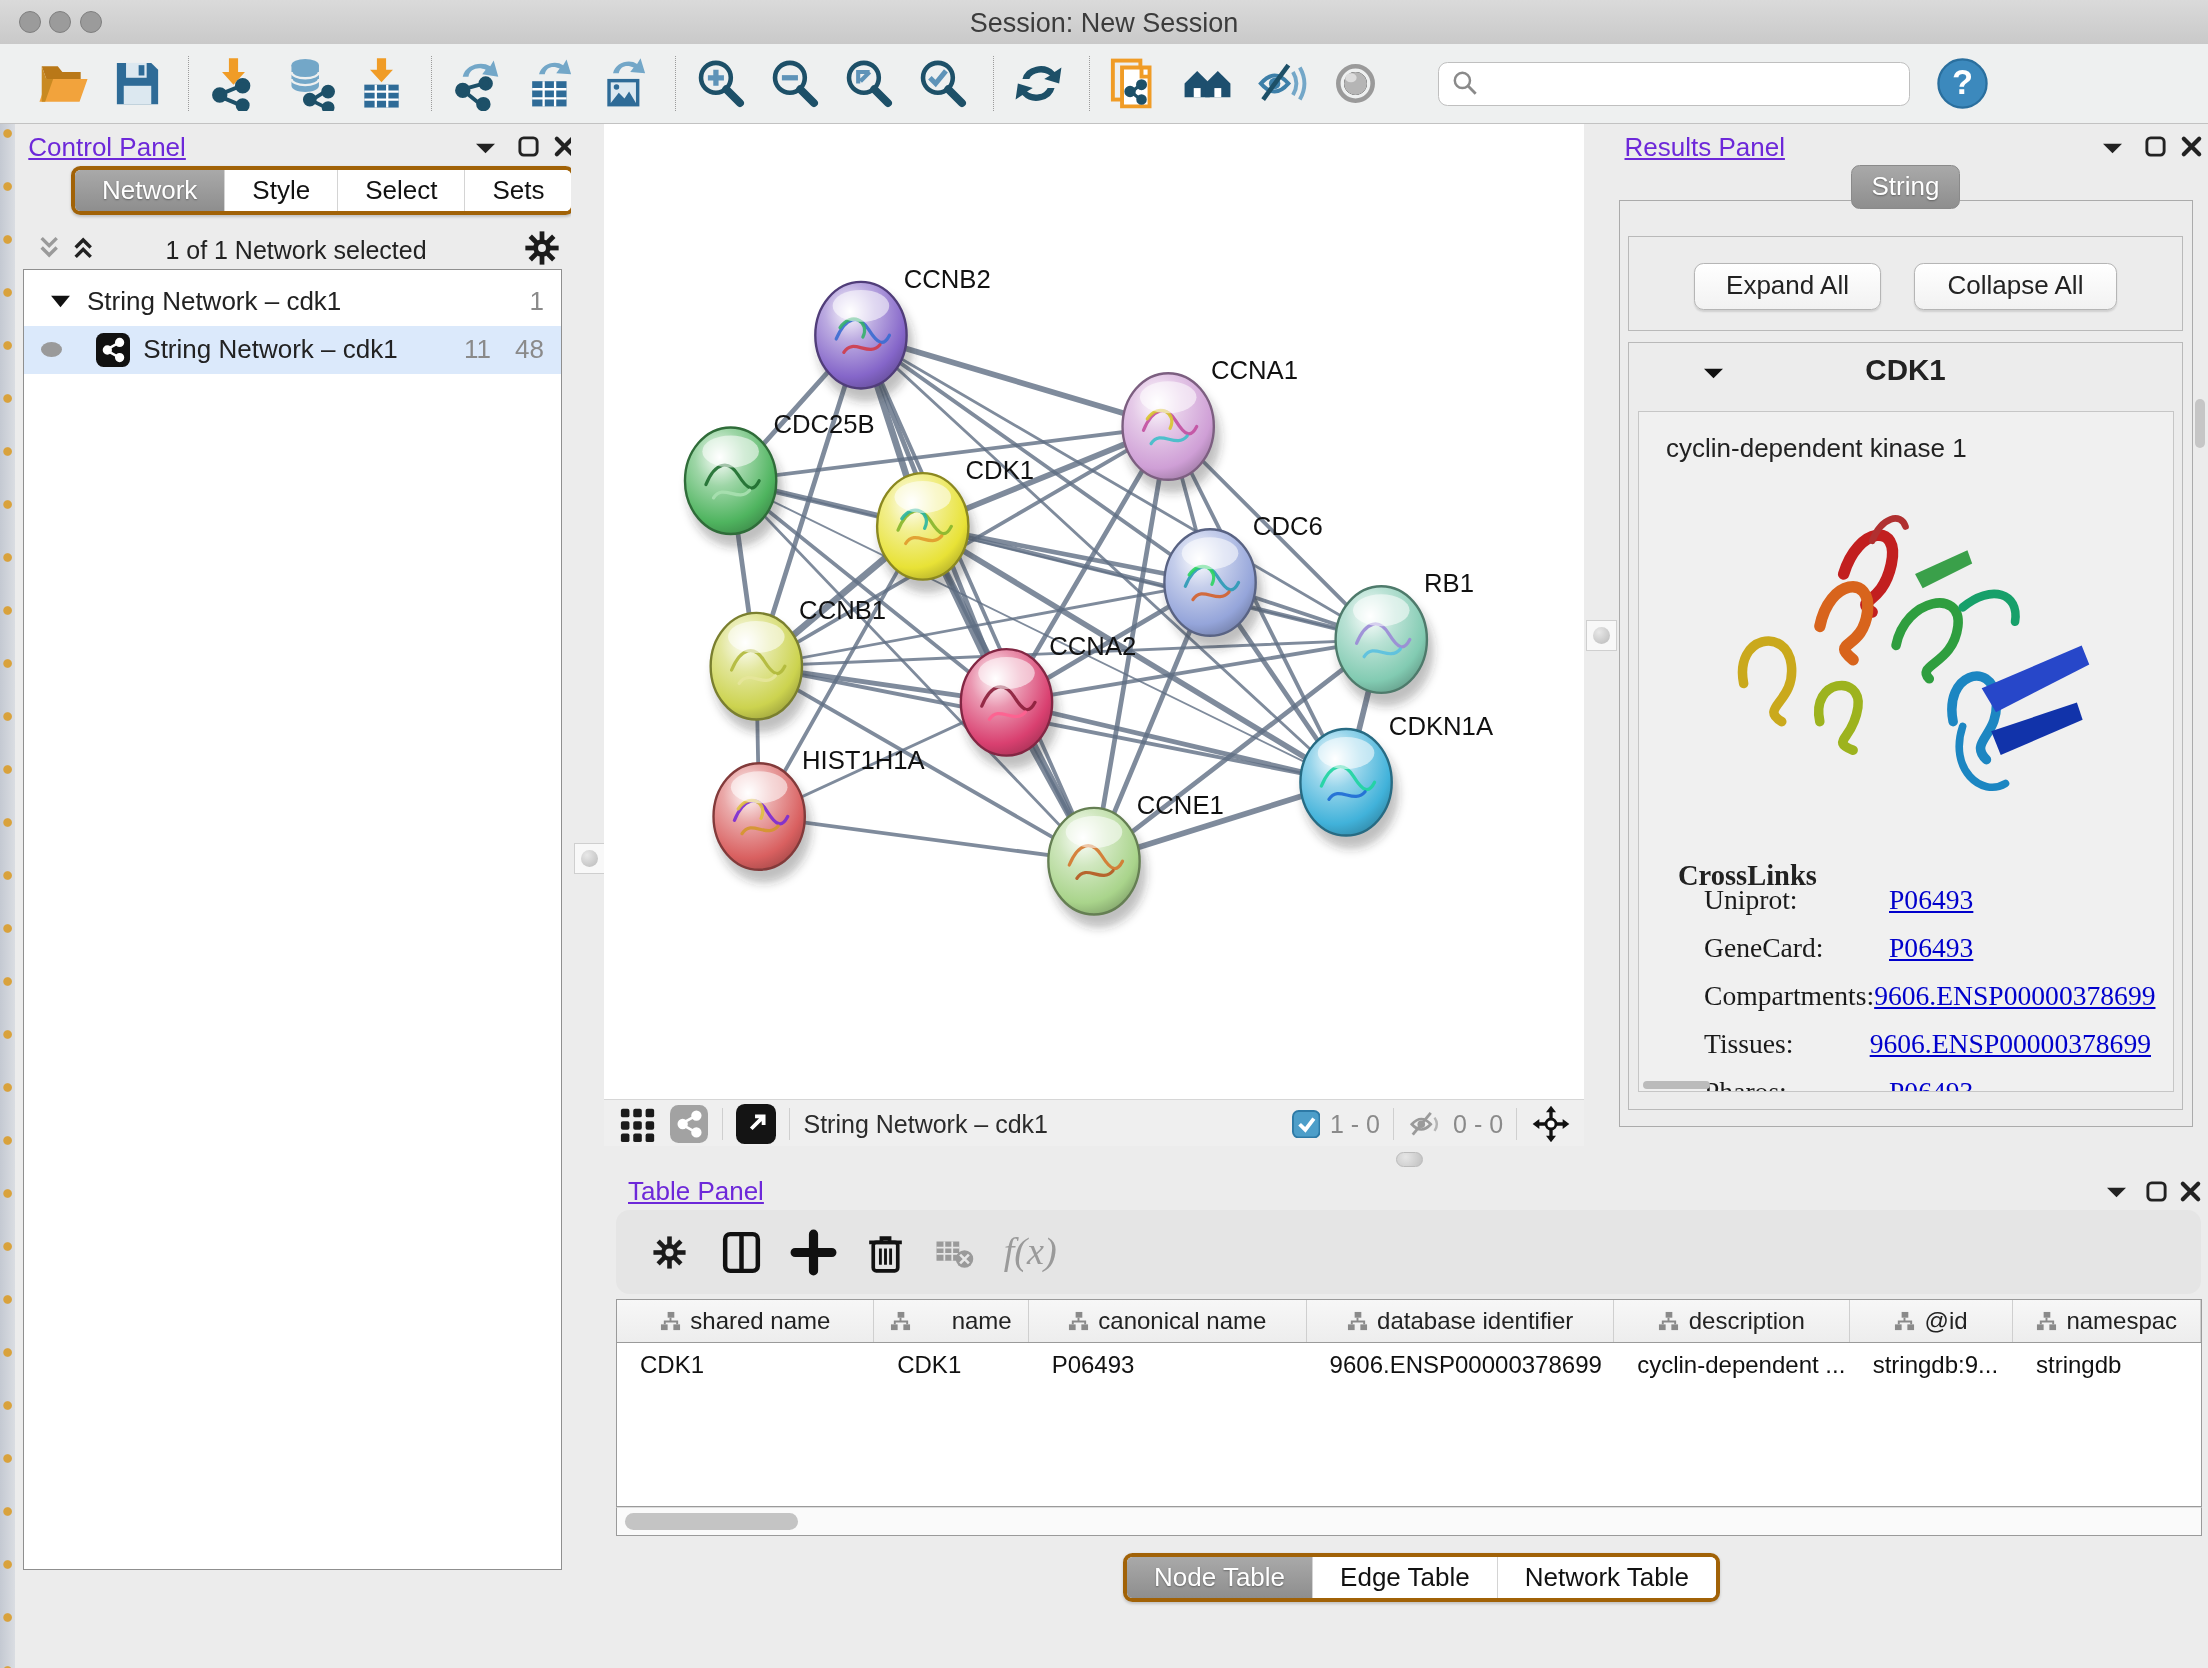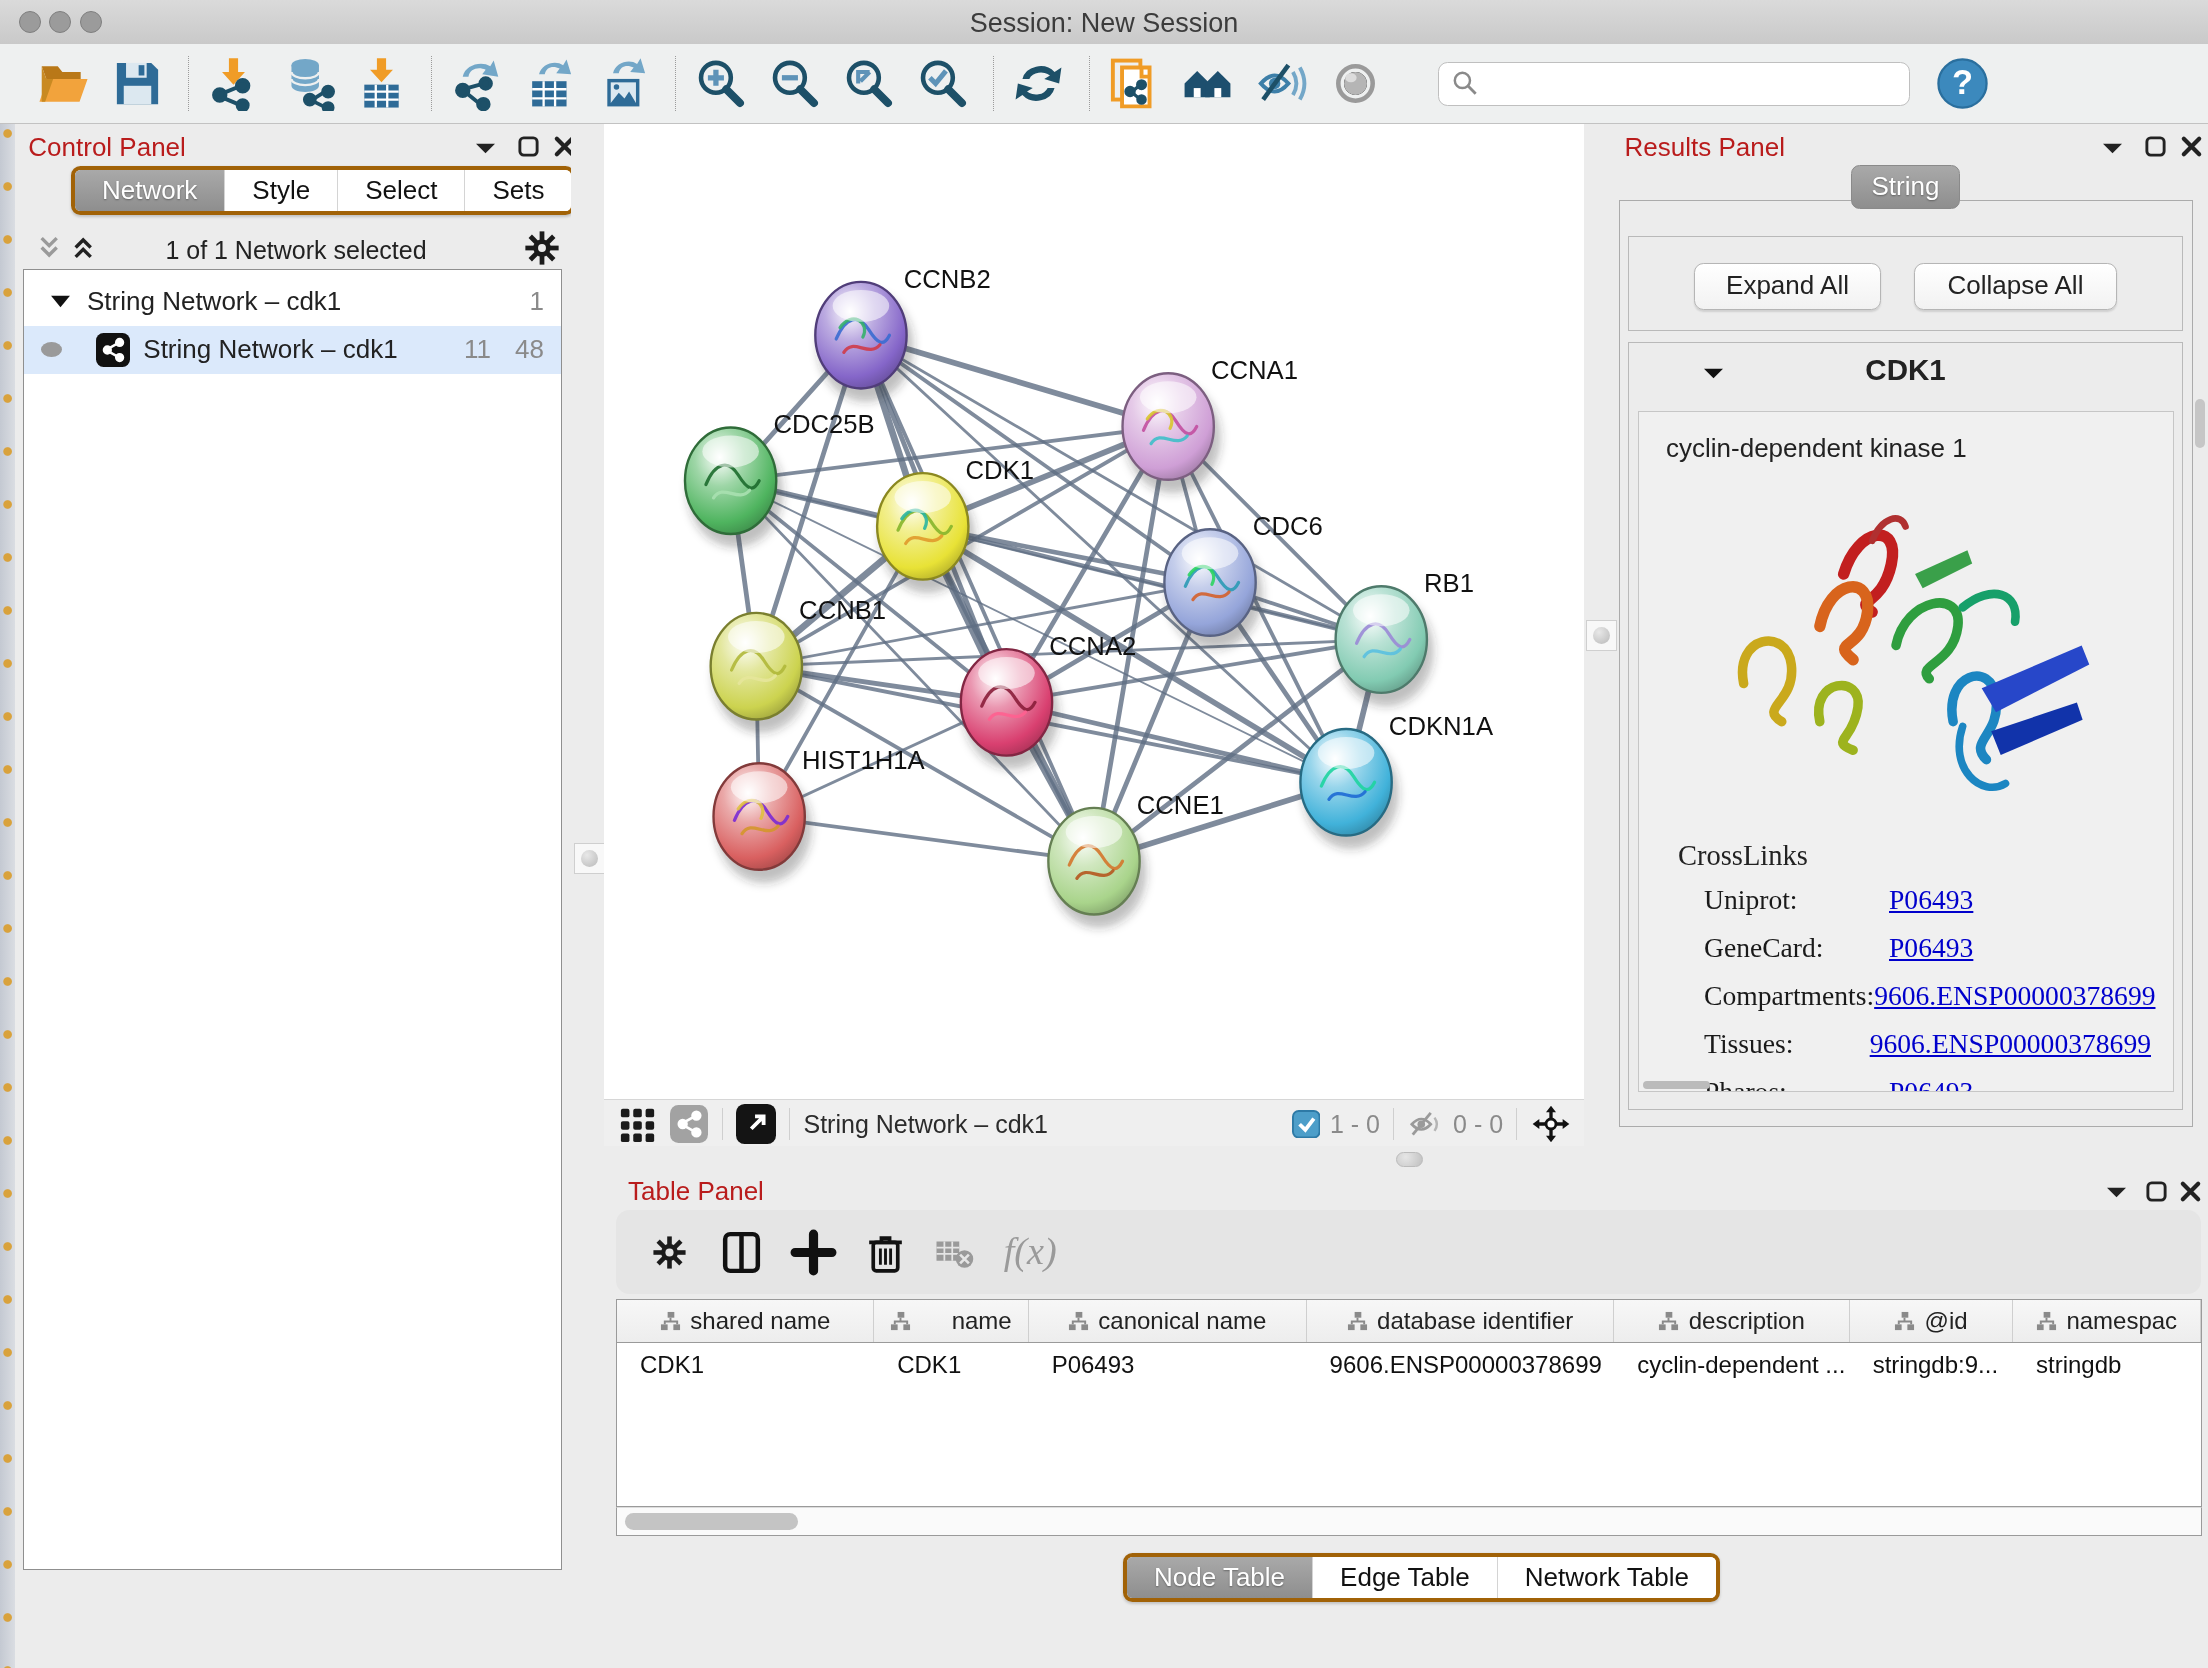--- a/index.html
+++ b/index.html
@@ -17,21 +17,21 @@
   .tbsep{width:1.9px;height:55px;margin:0 15px 0 3.8px;border-left:1.9px dotted #9b9b9b;flex:0 0 auto;}
   #search-wrap{margin-left:36px;width:472px;height:44px;background:#fff;border:1.9px solid #bfbfbf;border-radius:9.5px;display:flex;align-items:center;padding-left:11.4px;box-sizing:border-box;}
   #search-input{border:none;outline:none;font-size:25px;width:399px;background:transparent;font-family:"Liberation Sans",sans-serif;}
 
   
   #left-strip{left:0;top:124px;width:15px;height:1545px;background:linear-gradient(90deg,#c4c9d2,#dadde2);
     background-image:radial-gradient(circle at 7.6px 9.5px,#d9a23c 3.8px,rgba(0,0,0,0) 4.8px),linear-gradient(90deg,#c4c9d2,#dadde2);
     background-size:15px 53px,15px 15px;}
 
   
-  .phead{font-size:26px;color:#b91c1c;}
+  .phead{font-size:26px;color:#6d28d9;text-decoration:underline;}
   .phead-ic{display:inline-block;cursor:pointer;}
 
   
   .seg{display:inline-flex;border:4px solid #a16207;border-radius:9.5px;overflow:hidden;background:#fff;box-shadow:0 1.9px 2.9px rgba(0,0,0,.18);}
   .seg .t{padding:4.8px 27px;font-size:26px;color:#111;background:#fff;border-right:1px solid #d4d4d4;white-space:nowrap;cursor:pointer;}
   .seg .t:last-child{border-right:none;}
   .seg .t.on{background:linear-gradient(#a9a9a9,#8e8e8e);color:#fff;text-shadow:0 1px 1.9px rgba(0,0,0,.35);}
 
   
   #tree-box{left:23px;top:269px;width:539px;height:1301px;background:#fff;border:1.9px solid #8f8f8f;box-sizing:border-box;}
@@ -608,21 +608,21 @@
         <path d="M230,170 C240,120 300,110 295,150 S250,190 265,205" stroke="#2f9e3f" stroke-width="10"></path>
         <path d="M300,130 C330,105 360,115 355,145" stroke="#17a06a" stroke-width="9"></path>
         <path d="M290,250 C280,200 330,185 335,225 S305,270 325,290" stroke="#1c86c2" stroke-width="10"></path>
         <path d="M300,255 C285,300 320,330 345,315" stroke="#1c86c2" stroke-width="8"></path>
         <path d="M205,60 C215,35 235,30 240,45" stroke="#b03030" stroke-width="7"></path>
       </g>
       <polygon points="320,215 425,170 433,190 335,240" fill="#2747c9"></polygon>
       <polygon points="330,260 420,230 426,248 340,285" fill="#1133aa"></polygon>
       <polygon points="250,95 305,70 310,84 258,110" fill="#3aa04a"></polygon>
     </svg>
-    <div class="serif" style="position:absolute;left:39px;top:428px;font-size:28.5px;font-weight:normal;">CrossLinks</div>
+    <div class="serif" style="position:absolute;left:39px;top:448px;font-size:28.5px;font-weight:bold;">CrossLinks</div>
     <div id="xl-rows" style="position:absolute;left:65px;top:472px;width:447px;">
         <div style="display: flex; margin-bottom: 16px;">
           <span class="serif xl-label" style="width: 185px;">Uniprot:</span>
           <span class="serif xl-link">P06493</span>
         </div>
         <div style="display: flex; margin-bottom: 16px;">
           <span class="serif xl-label" style="width: 185px;">GeneCard:</span>
           <span class="serif xl-link">P06493</span>
         </div>
         <div style="display: flex; margin-bottom: 16px;">

